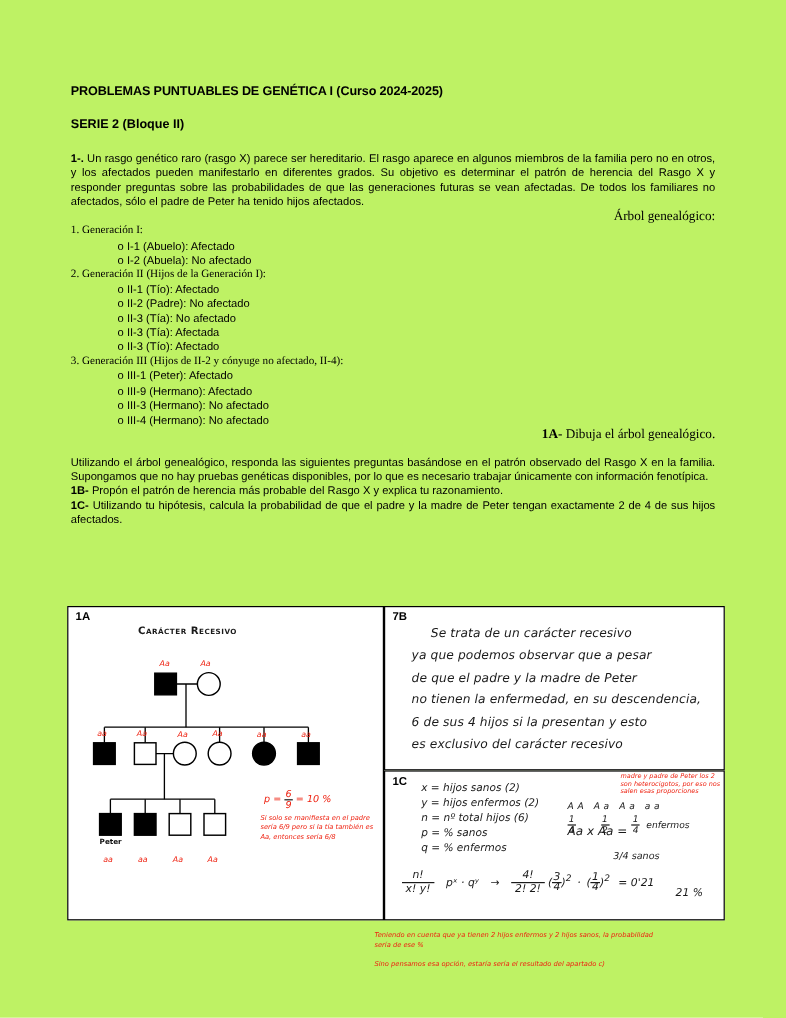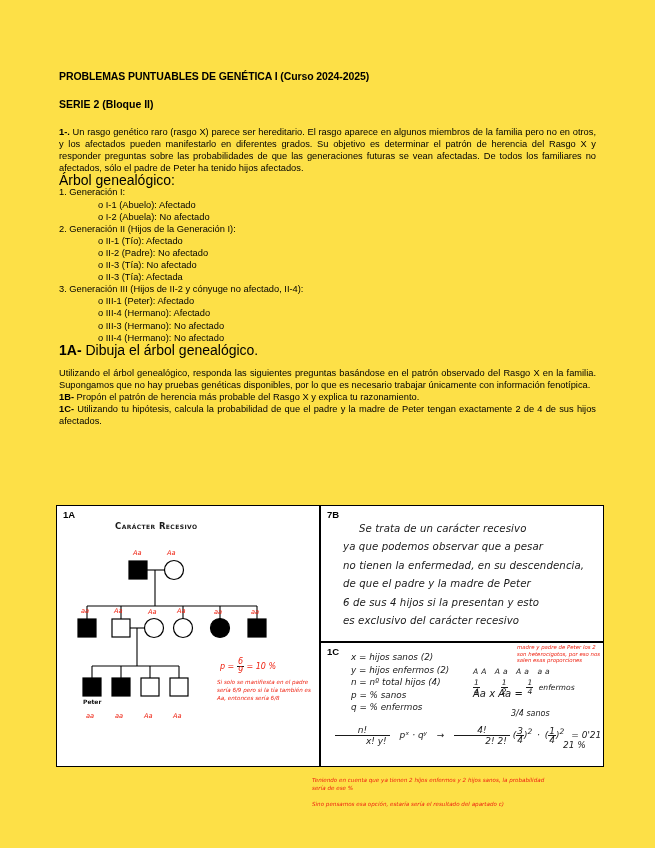--- a/index.html
+++ b/index.html
@@ -13,21 +13,21 @@
     position: relative;
     font-family: "Liberation Sans", sans-serif;
     color: #000000;
     overflow: hidden;
   }
   .page {
     position: absolute;
     left: 0; top: 0;
     width: 655px;
     height: 848px;
-    background: #fde047;
+    background: #bef264;
     box-sizing: border-box;
   }
   .content {
     position: absolute;
     left: 59px;
     top: 70px;
     width: 537px;
   }
 
   
@@ -43,26 +43,27 @@
     margin: 0 0 16px 0;
   }
   .para {
     font-size: 9.3px;
     line-height: 12.1px;
     text-align: justify;
     margin: 0;
   }
   .para b { font-weight: bold; }
   .plain {
-    font-size: 14px;
+    font-size: 11px;
     line-height: 12.1px;
     margin: 0;
-    text-align: left;
-  }
-  .lvl1 { margin: 0; font-size: 9.3px; line-height: 12.1px; }
+    text-align: right;
+    font-family: Liberation Serif, serif;
+  }
+  .lvl1 { margin: 0; font-size: 9.3px; line-height: 12.1px; font-family: Liberation Serif, serif; }
   .lvl2 { margin: 0 0 0 39px; font-size: 9.3px; line-height: 12.1px; }
   .gap { height: 11px; }
 
   
   .answers {
     position: absolute;
     left: 56px;
     top: 505px;
     width: 548px;
     height: 306px;
@@ -171,21 +172,21 @@
     font-size: 9px;
     white-space: nowrap;
   }
   #c-formula .bigfrac {
     display: inline-block;
     text-align: center;
     line-height: 10px;
     vertical-align: middle;
   }
   #c-formula .bigfrac .num { display: block; border-bottom: 1px solid #1a1a1a; padding: 0 3px; }
-  #c-formula .bigfrac .den { display: block; padding: 0 3px; margin-left: 28px; }
+  #c-formula .bigfrac .den { display: block; padding: 0 3px; }
   .paren-frac {
     display: inline-block;
     vertical-align: middle;
     font-size: 9px;
   }
 
   
   #a-prob {
     position: absolute;
     left: 163px; top: 152px;
@@ -246,24 +247,25 @@
 
     <p class="lvl1">1. Generación I:</p>
     <p class="lvl2">o I-1 (Abuelo): Afectado</p>
     <p class="lvl2">o I-2 (Abuela): No afectado</p>
 
     <p class="lvl1">2. Generación II (Hijos de la Generación I):</p>
     <p class="lvl2">o II-1 (Tío): Afectado</p>
     <p class="lvl2">o II-2 (Padre): No afectado</p>
     <p class="lvl2">o II-3 (Tía): No afectado</p>
     <p class="lvl2">o II-3 (Tía): Afectada</p>
+    <p class="lvl2">o II-3 (Tío): Afectado</p>
 
     <p class="lvl1">3. Generación III (Hijos de II-2 y cónyuge no afectado, II-4):</p>
     <p class="lvl2">o III-1 (Peter): Afectado</p>
-    <p class="lvl2">o III-4 (Hermano): Afectado</p>
+    <p class="lvl2">o III-9 (Hermano): Afectado</p>
     <p class="lvl2">o III-3 (Hermano): No afectado</p>
     <p class="lvl2">o III-4 (Hermano): No afectado</p>
 
     <p class="plain"><b>1A-</b> <span>Dibuja el árbol genealógico.</span></p>
 
     <div class="gap"></div>
 
     <p class="para">Utilizando el árbol genealógico, responda las siguientes preguntas basándose en el patrón observado del Rasgo X en la familia. Supongamos que no hay pruebas genéticas disponibles, por lo que es necesario trabajar únicamente con información fenotípica.</p>
 
     <p class="para"><b>1B-</b> <span>Propón el patrón de herencia más probable del Rasgo X y explica tu razonamiento.</span></p>
@@ -347,34 +349,34 @@
         <span class="ln">pero si la tía también es</span>
         <span class="ln">Aa, entonces sería 6/8</span>
       </div>
     </div>
 
     <div class="box" id="box-1b">
       <div class="box-label">7B</div>
       <div class="hw" id="hw-1b-text">
         <span class="ln">Se trata de un carácter recesivo</span>
         <span class="ln">ya que podemos observar que a pesar</span>
+        <span class="ln">de que el padre y la madre de Peter</span>
         <span class="ln">no tienen la enfermedad, en su descendencia,</span>
-        <span class="ln">de que el padre y la madre de Peter</span>
         <span class="ln">6 de sus 4 hijos si la presentan y esto</span>
         <span class="ln">es exclusivo del carácter recesivo</span>
       </div>
     </div>
 
     <div class="box" id="box-1c">
       <div class="box-label">1C</div>
 
       <div class="hw" id="c-left">
         <span class="ln">x = hijos sanos (2)</span>
         <span class="ln">y = hijos enfermos (2)</span>
-        <span class="ln">n = nº total hijos (4)</span>
+        <span class="ln">n = nº total hijos (6)</span>
         <span class="ln">p = % sanos</span>
         <span class="ln">q = % enfermos</span>
       </div>
 
       <div class="hw" id="c-cross">Aa x Aa =</div>
 
       <div class="hw-red" id="c-note">
         <span>madre y padre de Peter</span>
         <span>los 2 son heterocigotos, por</span>
         <span>eso nos salen esas proporciones</span>

